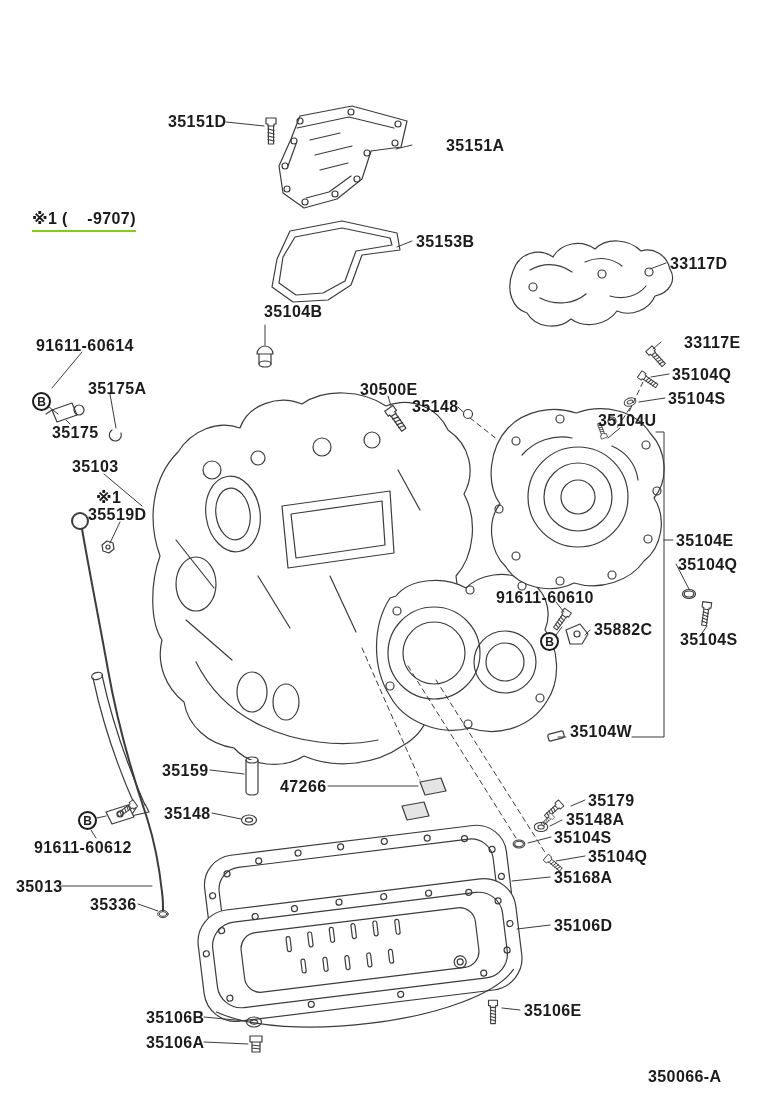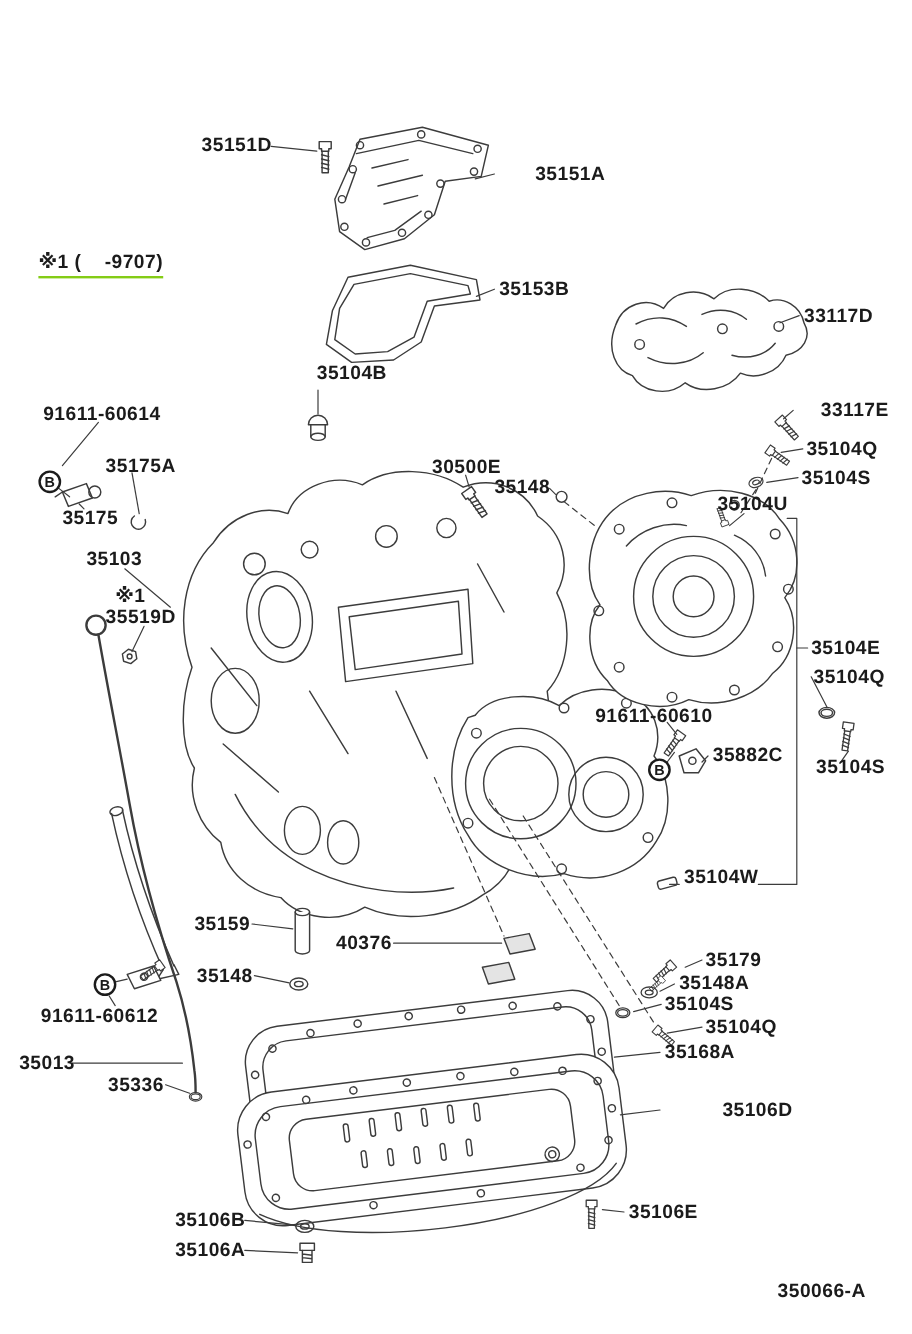--- a/index.html
+++ b/index.html
@@ -332,31 +332,31 @@
       <div class="callout" style="left: 72px; top: 458px;">35103</div>
       <div class="callout" style="left: 96px; top: 489px;">※1</div>
       <div class="callout" style="left: 88px; top: 506px;">35519D</div>
       <div class="callout" style="left: 676px; top: 532px;">35104E</div>
       <div class="callout" style="left: 678px; top: 556px;">35104Q</div>
       <div class="callout" style="left: 496px; top: 589px;">91611-60610</div>
       <div class="callout" style="left: 594px; top: 621px;">35882C</div>
       <div class="callout" style="left: 680px; top: 631px;">35104S</div>
       <div class="callout" style="left: 570px; top: 723px;">35104W</div>
       <div class="callout" style="left: 162px; top: 762px;">35159</div>
-      <div class="callout" style="left: 280px; top: 778px;">40376</div>
+      <div class="callout" style="left: 280px; top: 778px;">47266</div>
       <div class="callout" style="left: 164px; top: 805px;">35148</div>
       <div class="callout" style="left: 588px; top: 792px;">35179</div>
       <div class="callout" style="left: 566px; top: 811px;">35148A</div>
       <div class="callout" style="left: 554px; top: 829px;">35104S</div>
       <div class="callout" style="left: 34px; top: 839px;">91611-60612</div>
       <div class="callout" style="left: 588px; top: 848px;">35104Q</div>
       <div class="callout" style="left: 16px; top: 878px;">35013</div>
       <div class="callout" style="left: 90px; top: 896px;">35336</div>
       <div class="callout" style="left: 554px; top: 869px;">35168A</div>
-      <div class="callout" style="left: 554px; top: 917px; margin-left: 48px;">35106D</div>
+      <div class="callout" style="left: 554px; top: 917px;">35106D</div>
       <div class="callout" style="left: 146px; top: 1009px;">35106B</div>
       <div class="callout" style="left: 146px; top: 1034px;">35106A</div>
       <div class="callout" style="left: 524px; top: 1002px;">35106E</div>
     </div>
   <div id="marker-layer">
       <div class="marker" style="left: 32px; top: 392px;">B</div>
       <div class="marker" style="left: 540px; top: 632px;">B</div>
       <div class="marker" style="left: 78px; top: 811px;">B</div>
     </div>
 

